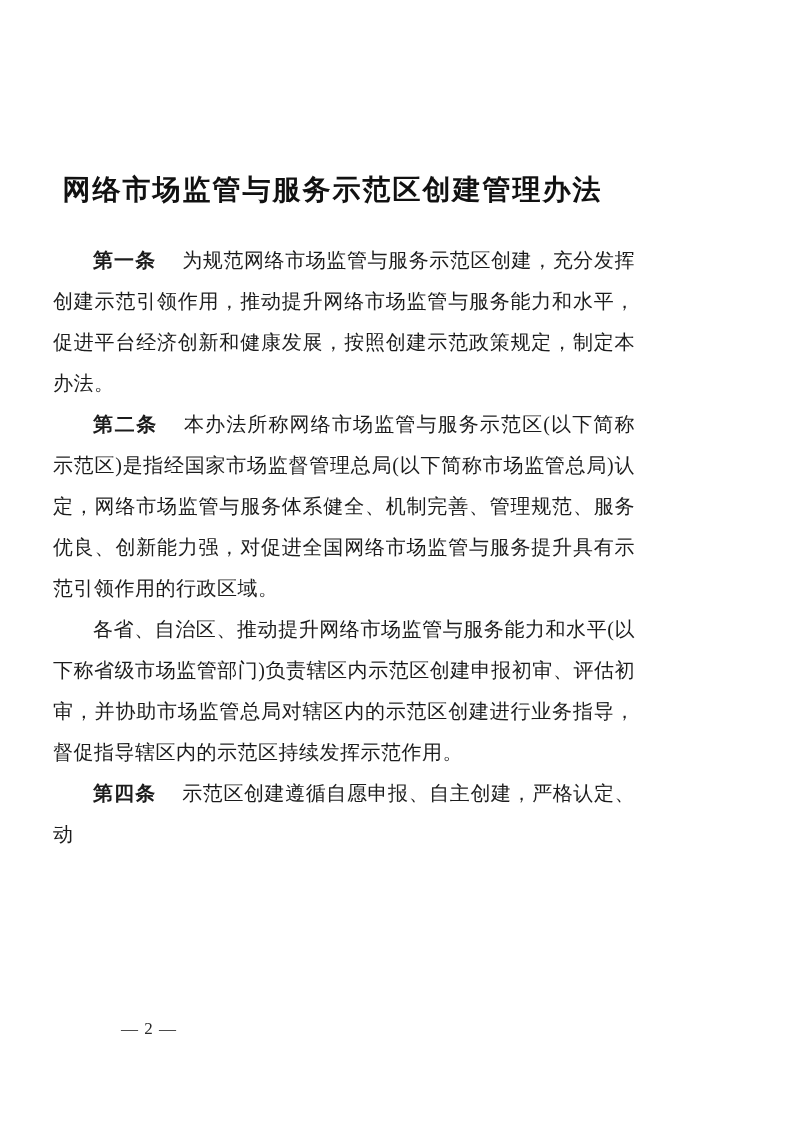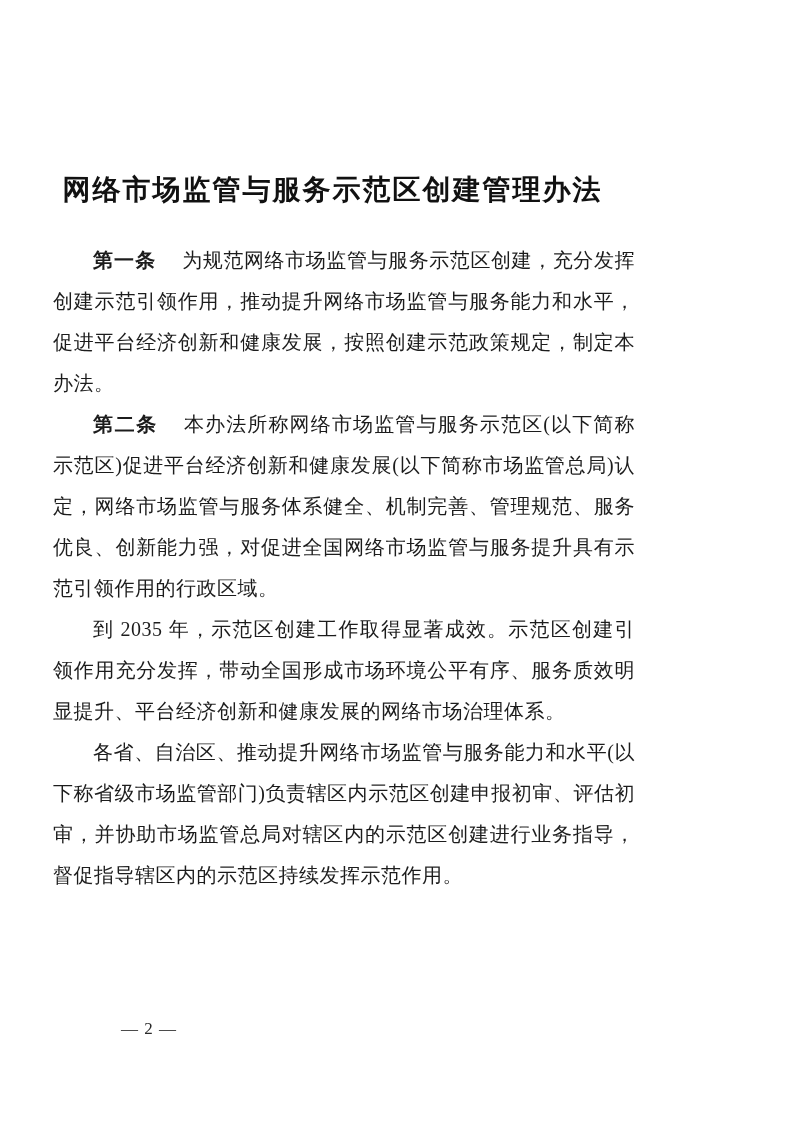--- a/index.html
+++ b/index.html
@@ -71,30 +71,30 @@
 
   <h1 class="doc-title">网络市场监管与服务示范区创建管理办法</h1>
 
   <div class="doc-body">
 
     <p class="para">
       <span class="article-label">第一条</span><span>为规范网络市场监管与服务示范区创建，充分发挥创建示范引领作用，推动提升网络市场监管与服务能力和水平，促进平台经济创新和健康发展，按照创建示范政策规定，制定本办法。</span>
     </p>
 
     <p class="para">
-      <span class="article-label">第二条</span><span>本办法所称网络市场监管与服务示范区(以下简称示范区)促进平台经济创新和健康发展(以下简称市场监管总局)认定，网络市场监管与服务体系健全、机制完善、管理规范、服务优良、创新能力强，对促进全国网络市场监管与服务提升具有示范引领作用的行政区域。</span>
+      <span class="article-label">第二条</span><span>本办法所称网络市场监管与服务示范区(以下简称示范区)是指经国家市场监督管理总局(以下简称市场监管总局)认定，网络市场监管与服务体系健全、机制完善、管理规范、服务优良、创新能力强，对促进全国网络市场监管与服务提升具有示范引领作用的行政区域。</span>
     </p>
 
-    <p class="para">
-      <span class="article-label"></span><span>到 2035 年，示范区创建工作取得显著成效。示范区创建引领作用充分发挥，带动全国形成市场环境公平有序、服务质效明显提升、平台经济创新和健康发展的网络市场治理体系。</span>
-    </p>
 
 
     <p class="para">
       <span class="article-label"></span><span>各省、自治区、推动提升网络市场监管与服务能力和水平(以下称省级市场监管部门)负责辖区内示范区创建申报初审、评估初审，并协助市场监管总局对辖区内的示范区创建进行业务指导，督促指导辖区内的示范区持续发挥示范作用。</span>
     </p>
 
+    <p class="para justify-last">
+      <span class="article-label">第四条</span><span>示范区创建遵循自愿申报、自主创建，严格认定、动</span>
+    </p>
 
   </div>
 
   <div class="page-number">— 2 —</div>
 
 </div>
 
 </body></html>

